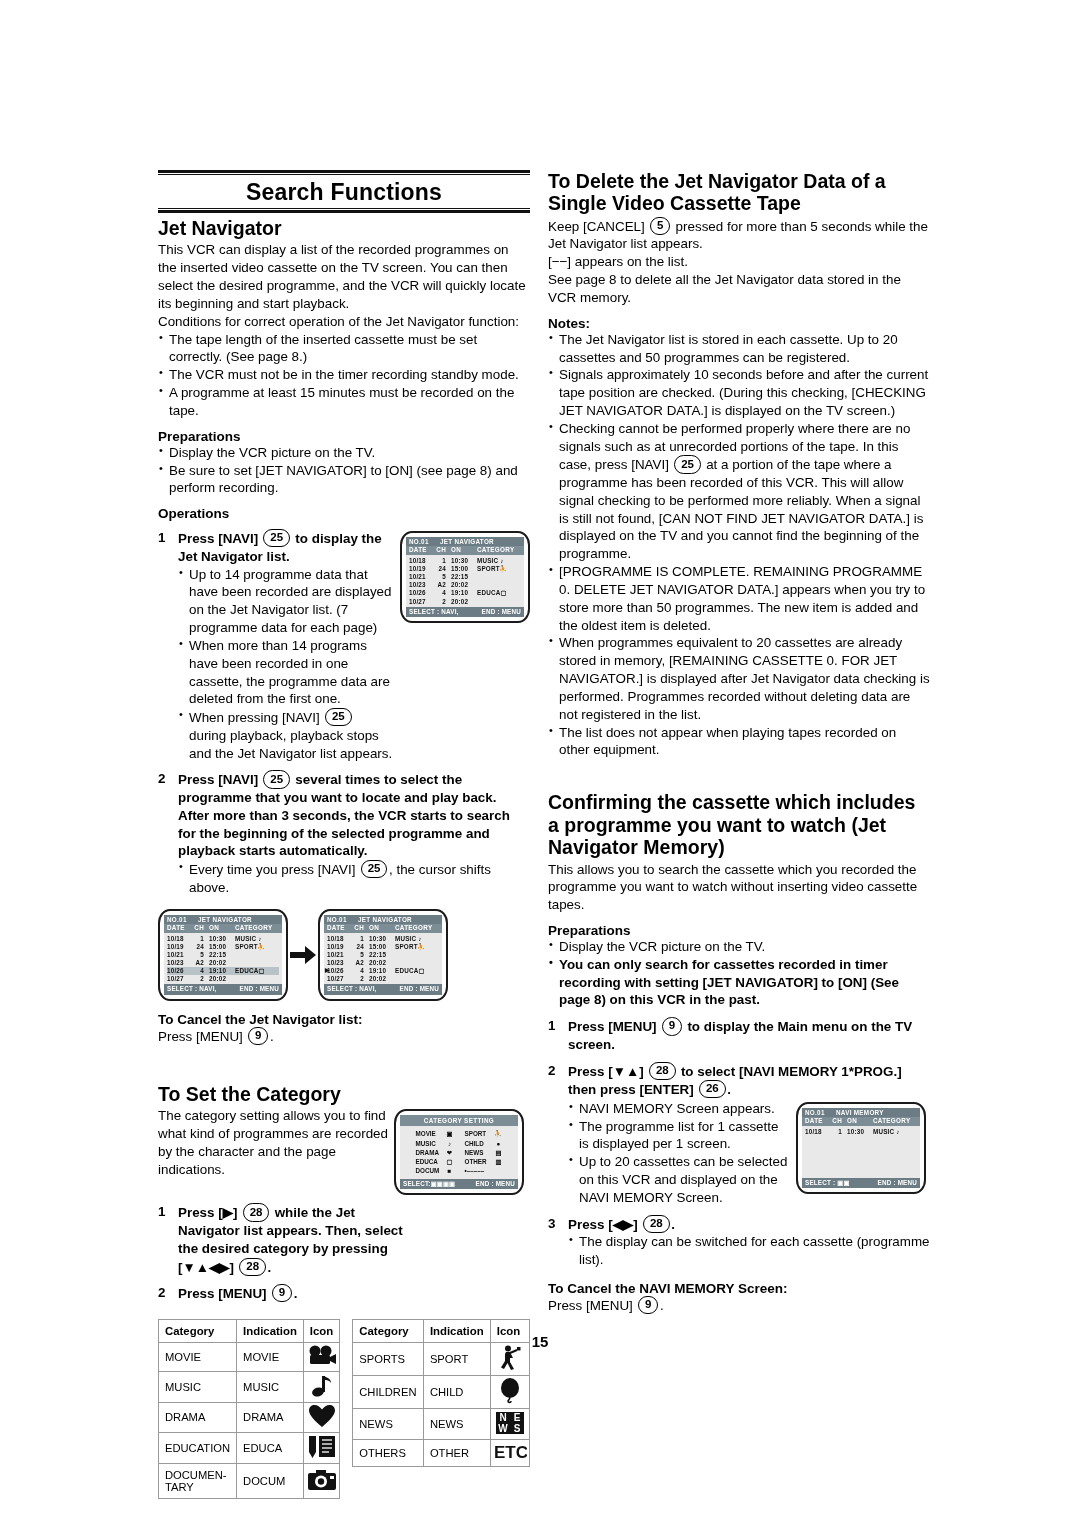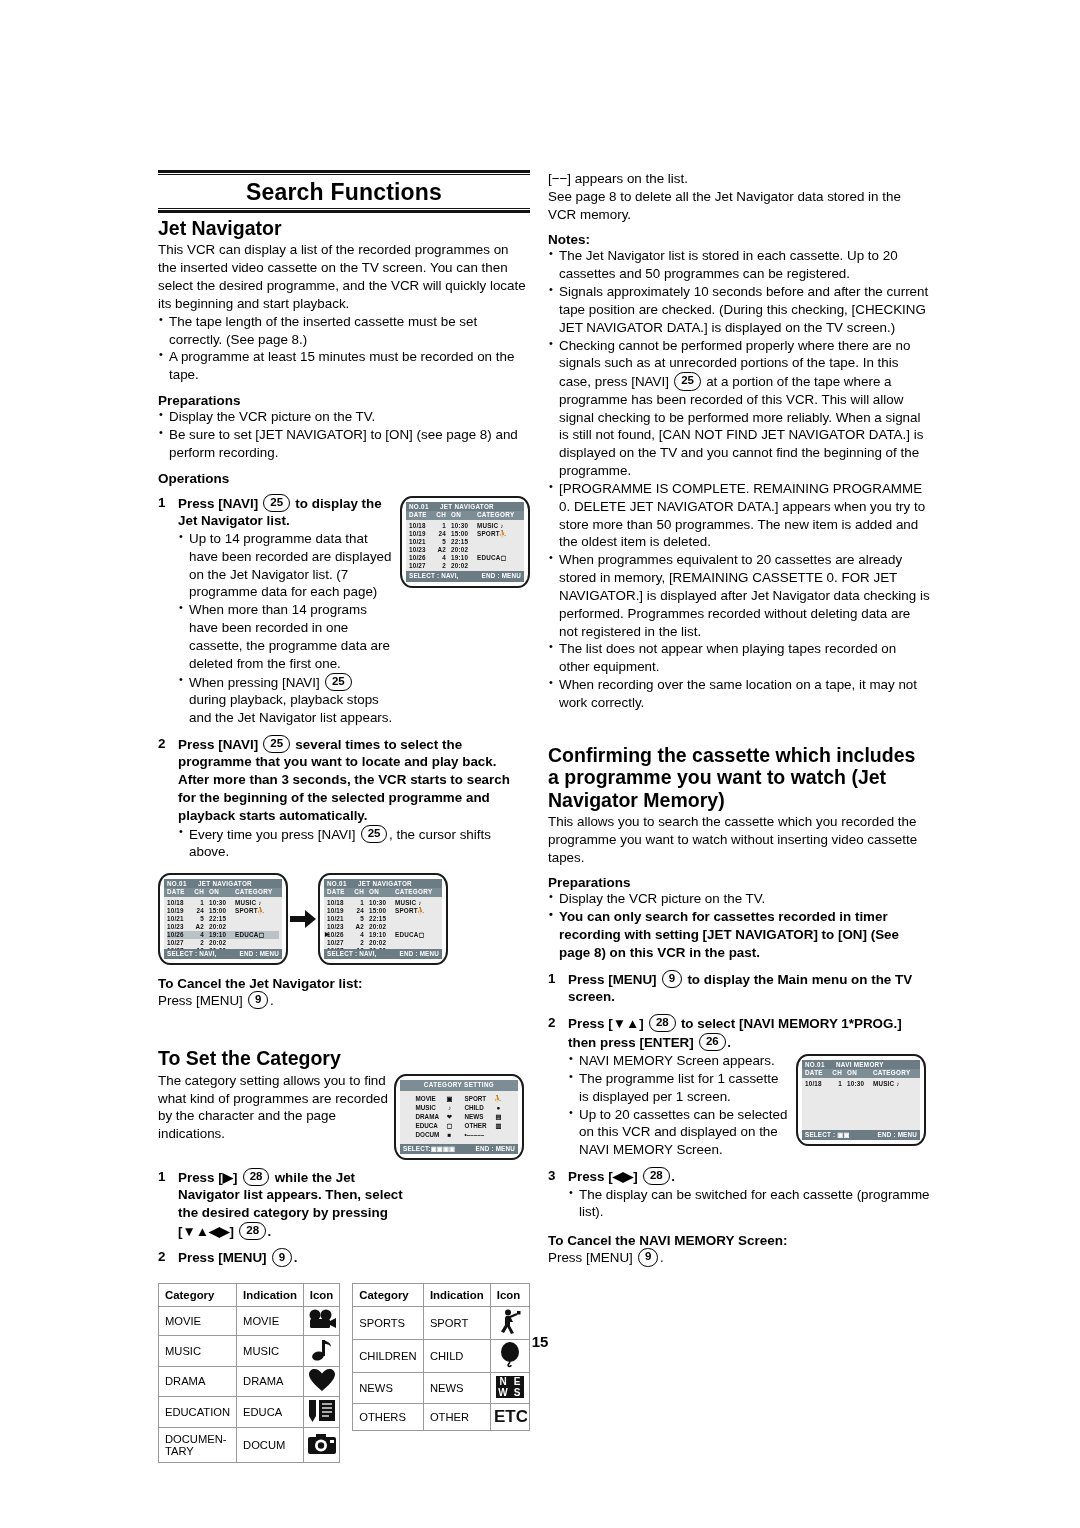--- a/index.html
+++ b/index.html
@@ -155,22 +155,24 @@
 <div class="page">
 
   <div class="col-left">
 
     <div class="title-rule-top"></div>
     <h1 class="page-title">Search Functions</h1>
     <div class="title-rule-bot"></div>
 
     <h2 class="sec tight">Jet Navigator</h2>
     <p class="body">This VCR can display a list of the recorded programmes on the inserted video cassette on the TV screen. You can then select the desired programme, and the VCR will quickly locate its beginning and start playback.</p>
+    <p class="body">Conditions for correct operation of the Jet Navigator function:</p>
     <ul class="b">
       <li>The tape length of the inserted cassette must be set correctly. (See page 8.)</li>
+      <li>The VCR must not be in the timer recording standby mode.</li>
       <li>A programme at least 15 minutes must be recorded on the tape.</li>
     </ul>
 
     <h3 class="sub">Preparations</h3>
     <ul class="b">
       <li>Display the VCR picture on the TV.</li>
       <li>Be sure to set [JET NAVIGATOR] to [ON] (see page 8) and perform recording.</li>
     </ul>
 
     <h3 class="sub">Operations</h3>
@@ -602,32 +604,33 @@
                 </svg>
           </td>
             </tr>
         </tbody>
       </table>
     </div>
   </div>
 
   <div class="col-right">
 
+    <h2 class="sec" style="margin-top:0;">To Delete the Jet Navigator Data of a Single Video Cassette Tape</h2>
+    <p class="body"><span>Keep [CANCEL] </span><span class="key">5</span><span> pressed for more than 5 seconds while the Jet Navigator list appears.</span></p>
     <p class="body">[−−] appears on the list.</p>
     <p class="body">See page 8 to delete all the Jet Navigator data stored in the VCR memory.</p>
 
     <h3 class="sub">Notes:</h3>
     <ul class="b">
       <li>The Jet Navigator list is stored in each cassette. Up to 20 cassettes and 50 programmes can be registered.</li>
       <li>Signals approximately 10 seconds before and after the current tape position are checked. (During this checking, [CHECKING JET NAVIGATOR DATA.] is displayed on the TV screen.)</li>
       <li><span>Checking cannot be performed properly where there are no signals such as at unrecorded portions of the tape. In this case, press [NAVI] </span><span class="key">25</span><span> at a portion of the tape where a programme has been recorded of this VCR. This will allow signal checking to be performed more reliably. When a signal is still not found, [CAN NOT FIND JET NAVIGATOR DATA.] is displayed on the TV and you cannot find the beginning of the programme.</span></li>
       <li>[PROGRAMME IS COMPLETE. REMAINING PROGRAMME 0. DELETE JET NAVIGATOR DATA.] appears when you try to store more than 50 programmes. The new item is added and the oldest item is deleted.</li>
       <li>When programmes equivalent to 20 cassettes are already stored in memory, [REMAINING CASSETTE 0. FOR JET NAVIGATOR.] is displayed after Jet Navigator data checking is performed. Programmes recorded without deleting data are not registered in the list.</li>
       <li>The list does not appear when playing tapes recorded on other equipment.</li>
-      <li>When recording over the same location on a tape, it may not work correctly.</li>
     </ul>
 
     <h2 class="sec" style="margin-top:32px;">Confirming the cassette which includes a programme you want to watch (Jet Navigator Memory)</h2>
     <p class="body">This allows you to search the cassette which you recorded the programme you want to watch without inserting video cassette tapes.</p>
 
     <h3 class="sub">Preparations</h3>
     <ul class="b">
       <li>Display the VCR picture on the TV.</li>
       <li class="bold">You can only search for cassettes recorded in timer recording with setting [JET NAVIGATOR] to [ON] (See page 8) on this VCR in the past.</li>
     </ul>

